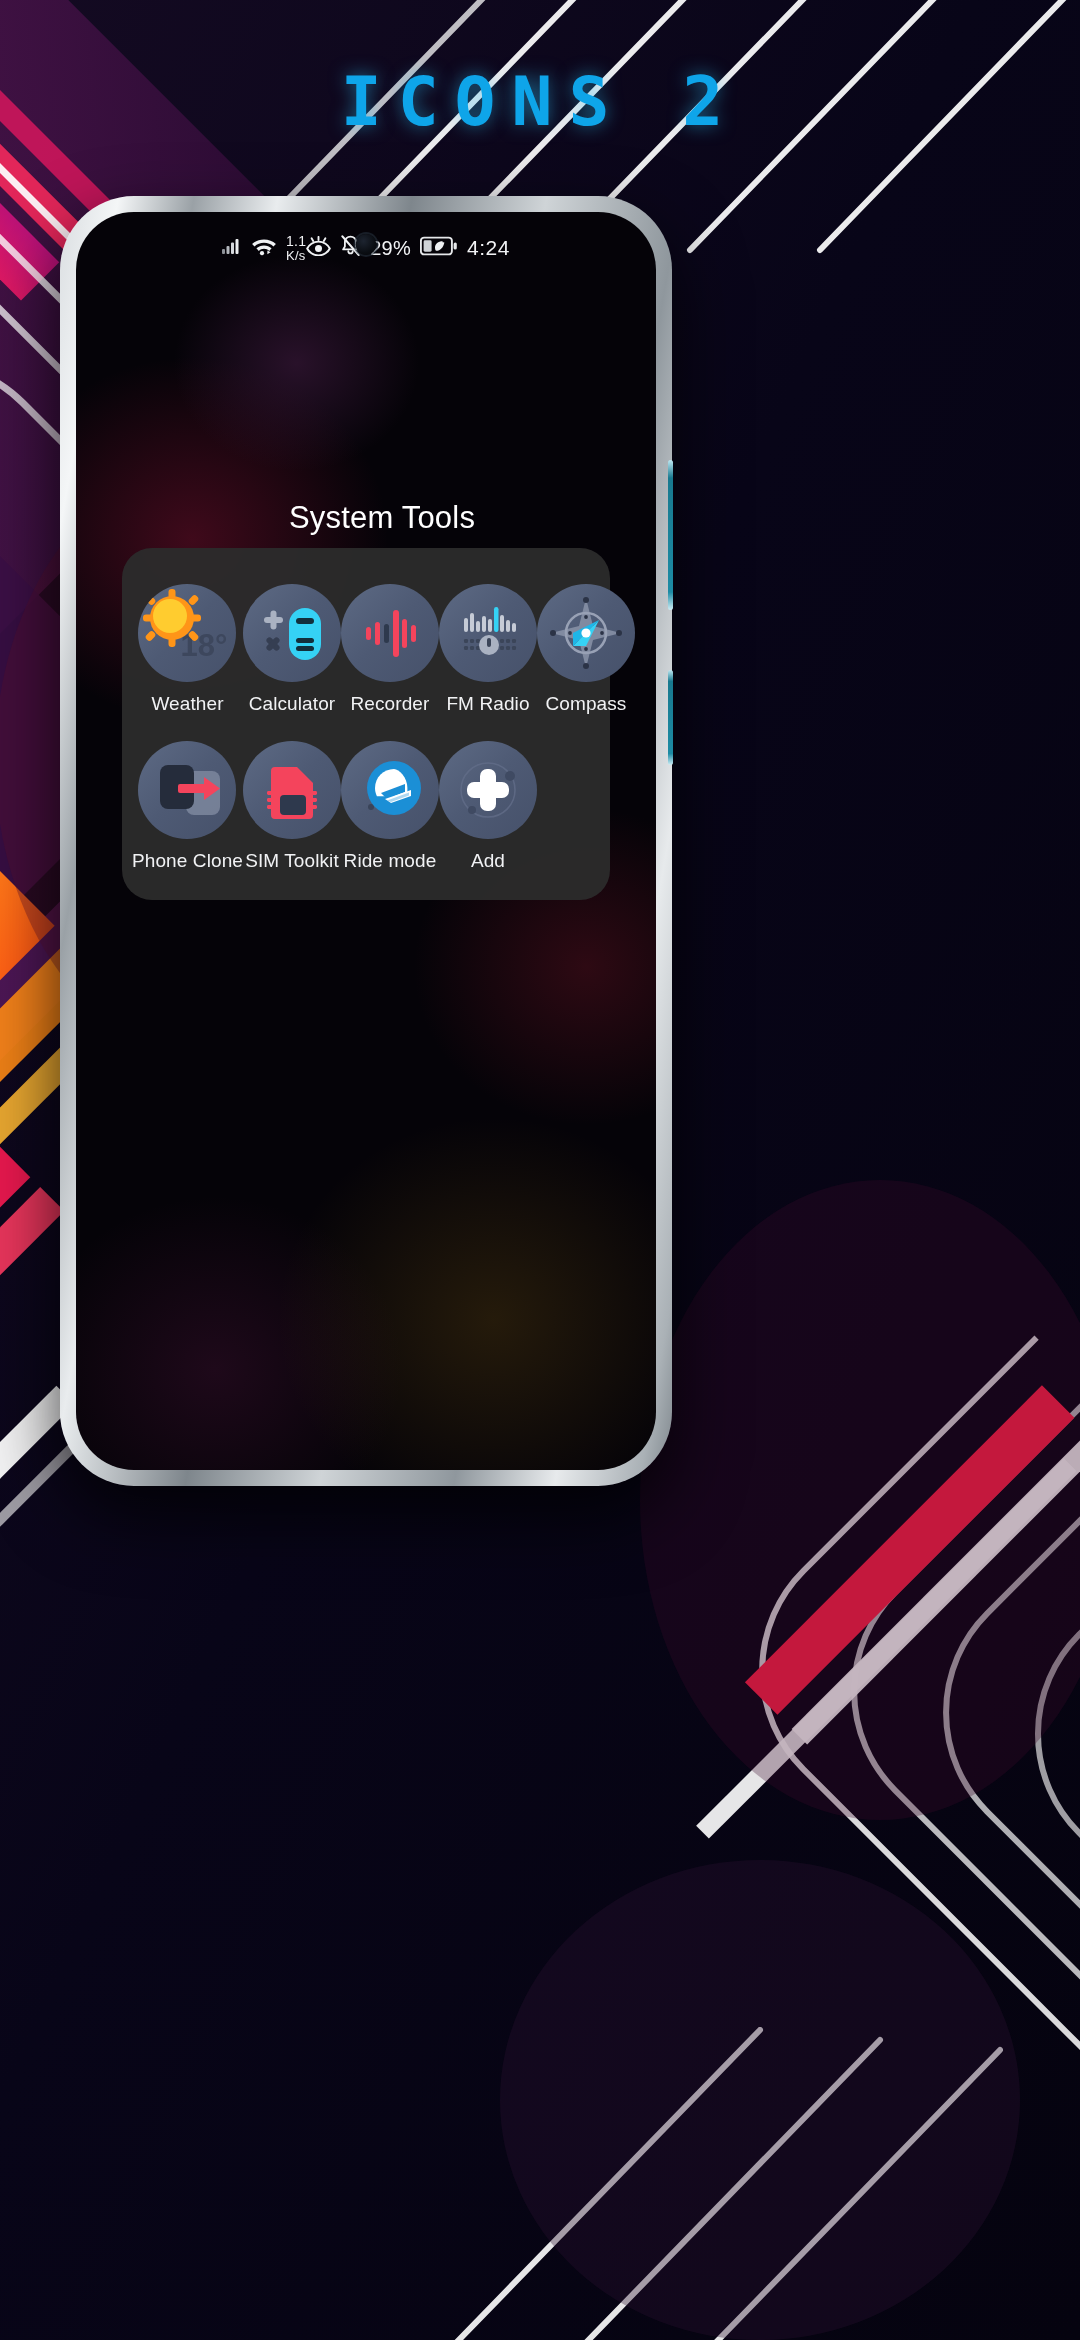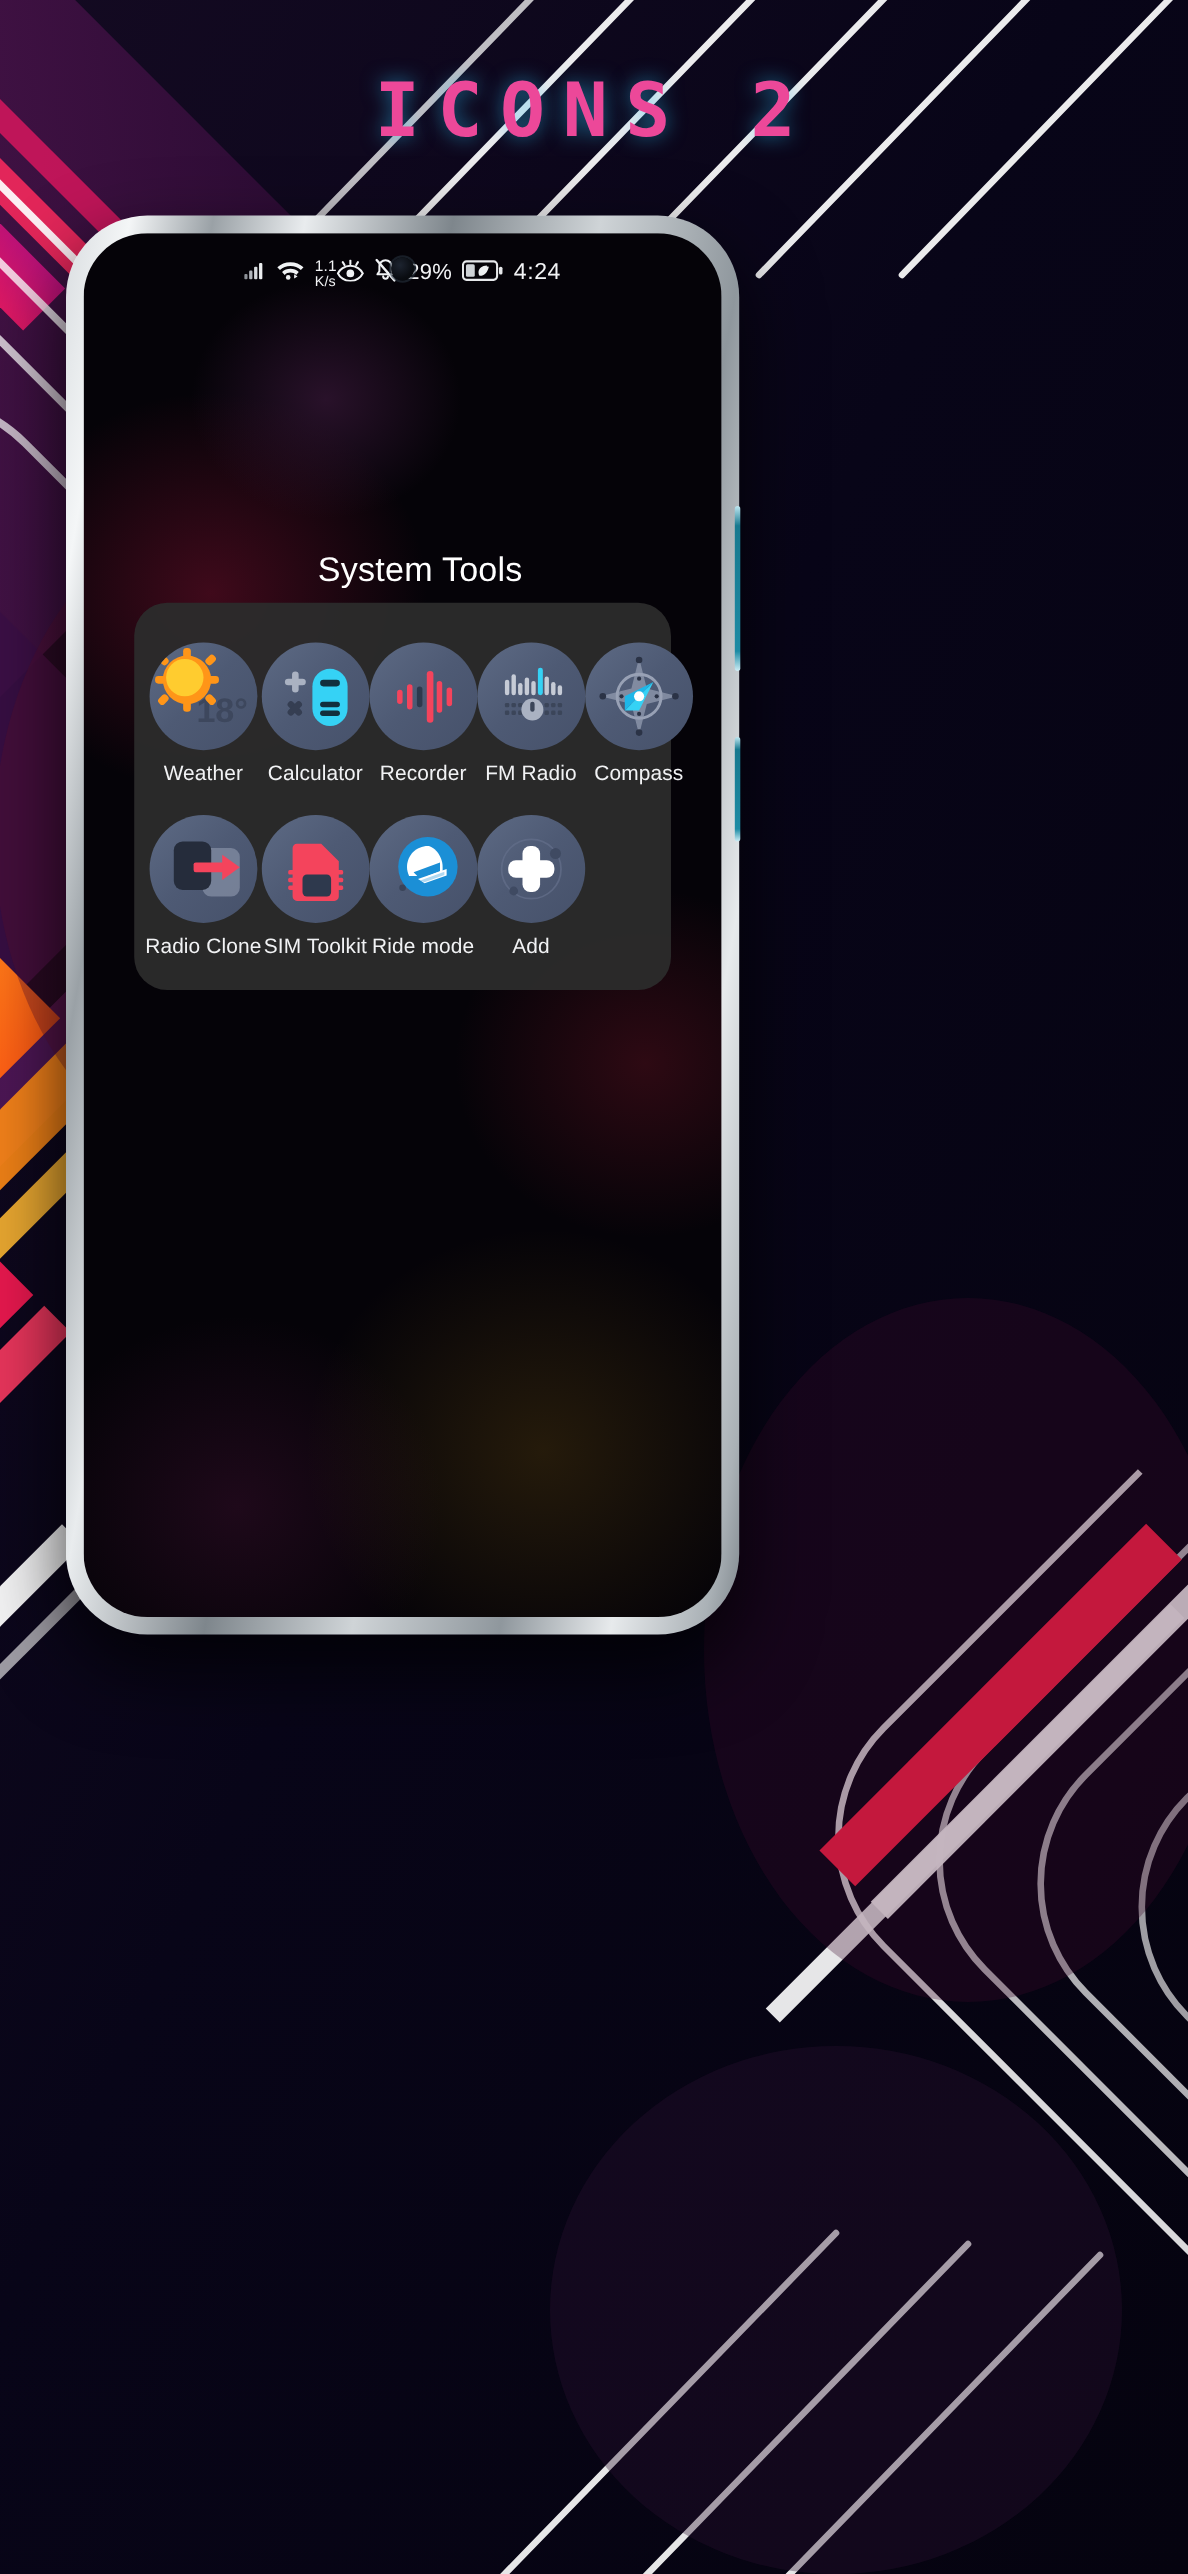--- a/index.html
+++ b/index.html
@@ -11,21 +11,21 @@
   }
 
   
   #backdrop { position:absolute; inset:0; overflow:hidden; background:#0b0720; }
   #backdrop svg { position:absolute; inset:0; width:1080px; height:2340px; }
 
   
   #header-title {
     position:absolute; left:0; top:62px; width:1080px;
     text-align:center;
-    color:#ec4899;
+    color:#0ea5e9;
     font-family:"DejaVu Sans Mono", monospace;
     font-size:68px; font-weight:700;
     letter-spacing:16px;
     text-shadow:0 0 18px rgba(43,189,242,.55);
     z-index:6;
   }
 
   
   #phone-mockup {
     position:absolute; left:60px; top:196px;
@@ -427,21 +427,21 @@
             <div class="app-icon">
               <svg width="98" height="98" viewBox="0 0 98 98">
                 <rect x="48" y="30" width="34" height="44" rx="8" fill="#7d879d" opacity=".85"></rect>
                 <rect x="22" y="24" width="34" height="44" rx="8" fill="#252c3b"></rect>
                 <g fill="#f4445c">
                   <rect x="40" y="43" width="32" height="9" rx="2"></rect>
                   <path d="M66 36 L82 47.5 L66 59 Z"></path>
                 </g>
               </svg>
             </div>
-            <div class="app-label">Radio Clone</div>
+            <div class="app-label">Phone Clone</div>
           </div>
 
 
           <div class="app-cell">
             <div class="app-icon">
               <svg width="98" height="98" viewBox="0 0 98 98">
                 <g fill="#f4445c">
                   <rect x="24" y="50" width="6" height="4" rx="1.4"></rect>
                     <rect x="24" y="57" width="6" height="4" rx="1.4"></rect>
                   <rect x="24" y="64" width="6" height="4" rx="1.4"></rect>

